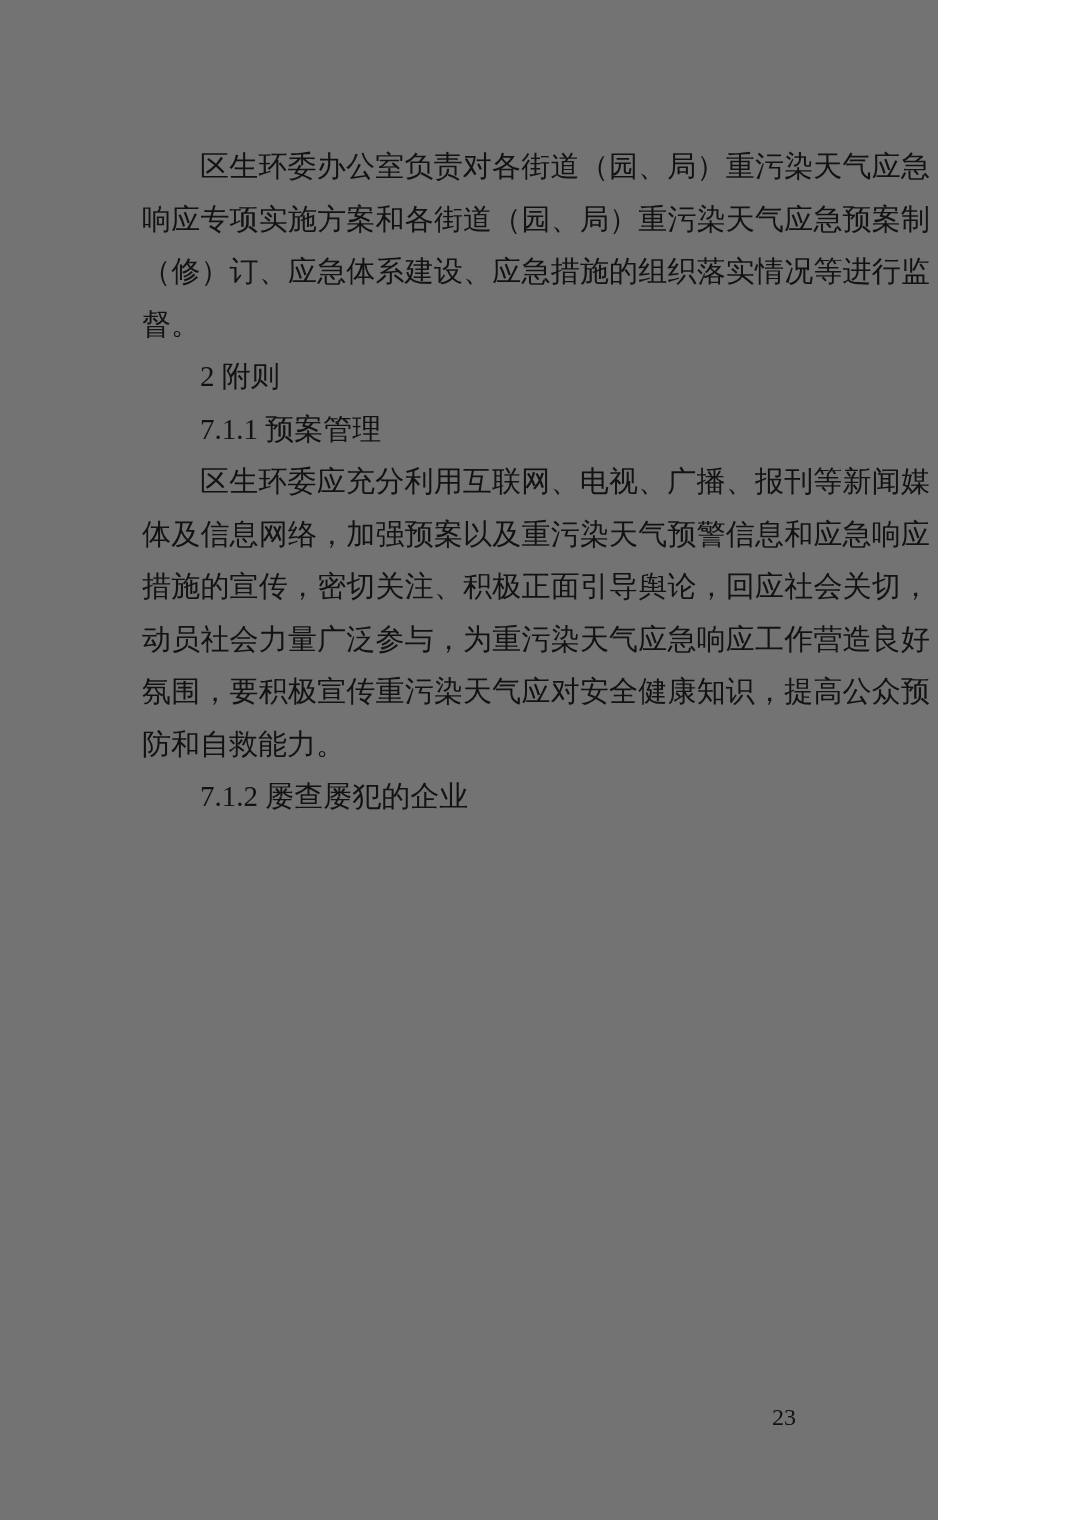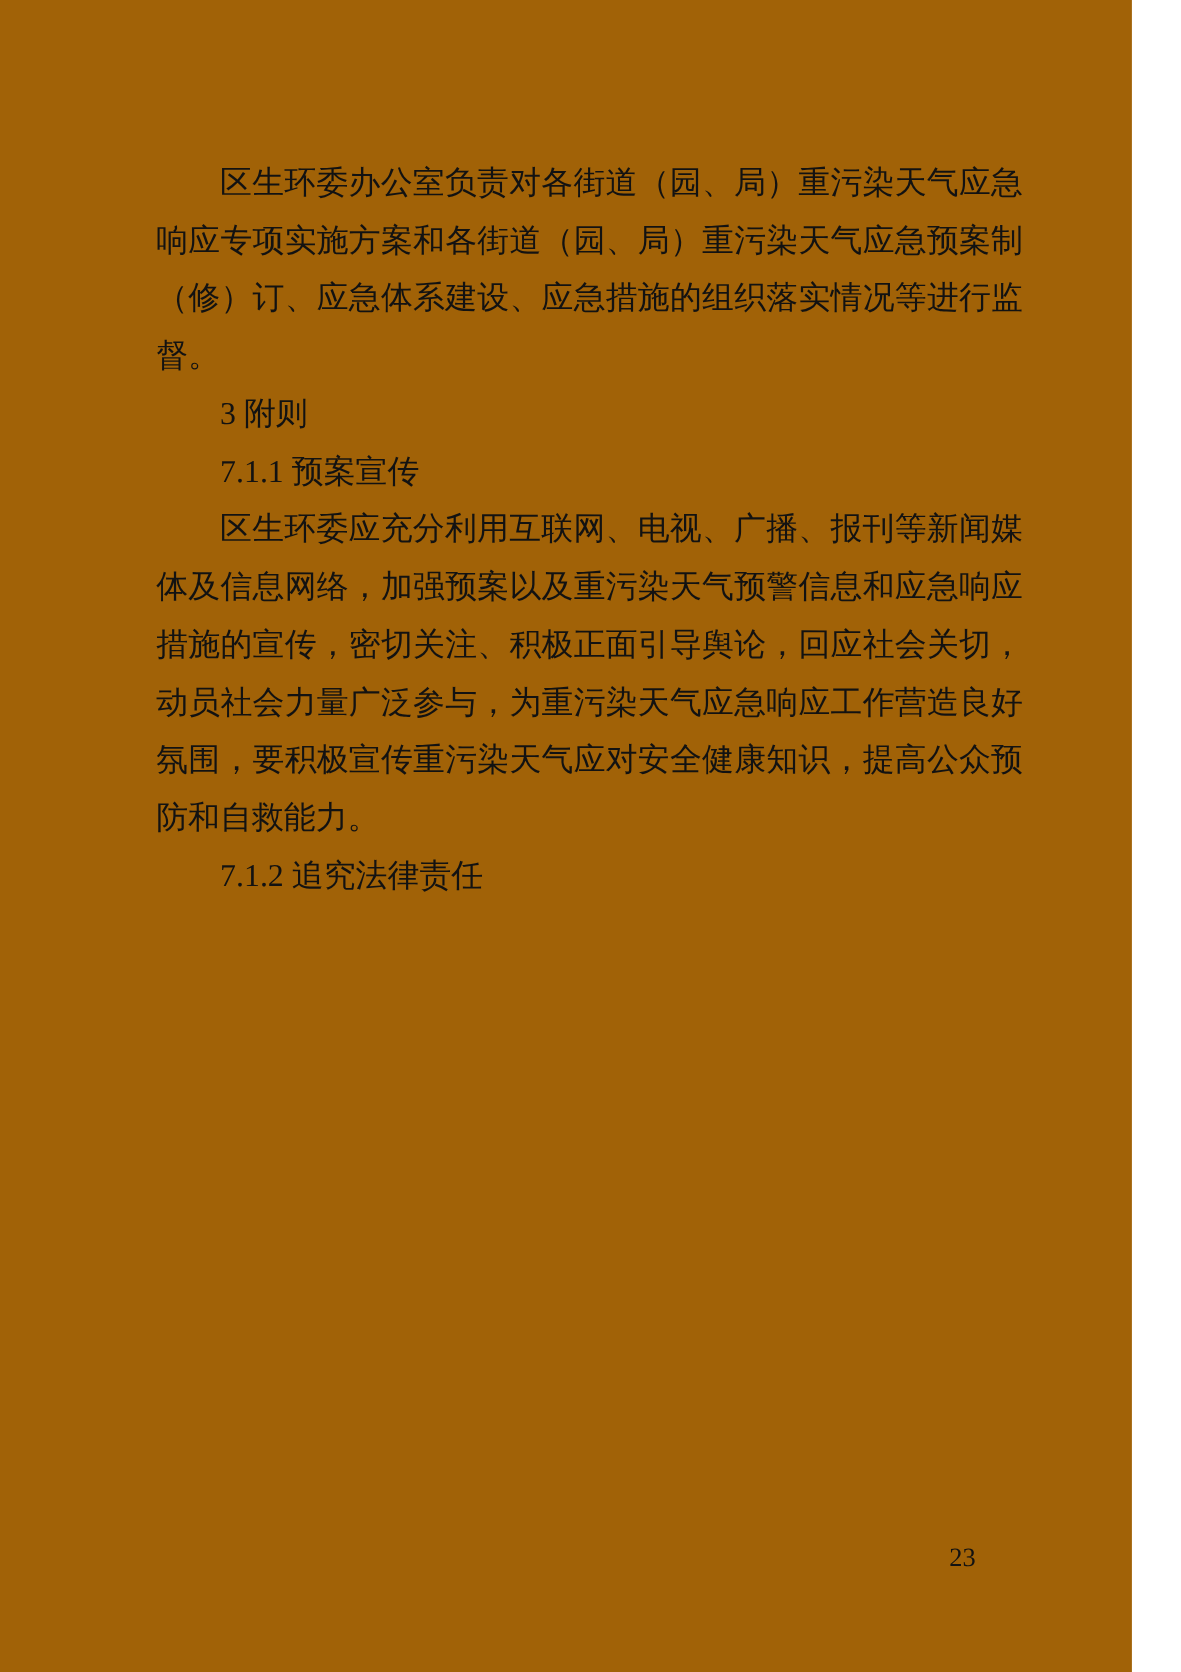--- a/index.html
+++ b/index.html
@@ -6,23 +6,23 @@
     margin: 0;
     padding: 0;
   }
   body {
     width: 1074px;
     height: 1520px;
     background: #ffffff;
   }
   .page {
     position: relative;
-    width: 1029px;
+    width: 938px;
     height: 1520px;
-    background: #a16207;
+    background: #737373;
     overflow: hidden;
     font-family: "Liberation Serif", "DejaVu Serif", serif;
     color: #121212;
   }
   .content {
     position: absolute;
     left: 142px;
     top: 140px;
     width: 788px;
   }
@@ -56,19 +56,19 @@
     color: #121212;
     text-align: right;
   }
 </style>
 </head>
 <body>
 
 <div class="page">
   <div class="content">
     <p class="para">区生环委办公室负责对各街道（园、局）重污染天气应急响应专项实施方案和各街道（园、局）重污染天气应急预案制（修）订、应急体系建设、应急措施的组织落实情况等进行监督。</p>
-    <h2 class="h-chapter">3 附则</h2>
-    <h4 class="h-sub">7.1.1 预案宣传</h4>
+    <h2 class="h-chapter">2 附则</h2>
+    <h4 class="h-sub">7.1.1 预案管理</h4>
     <p class="para">区生环委应充分利用互联网、电视、广播、报刊等新闻媒体及信息网络，加强预案以及重污染天气预警信息和应急响应措施的宣传，密切关注、积极正面引导舆论，回应社会关切，动员社会力量广泛参与，为重污染天气应急响应工作营造良好氛围，要积极宣传重污染天气应对安全健康知识，提高公众预防和自救能力。</p>
-    <h4 class="h-sub">7.1.2 追究法律责任</h4>
+    <h4 class="h-sub">7.1.2 屡查屡犯的企业</h4>
   </div>
   <div class="page-number">23</div>
 </div>
 
 </body></html>

